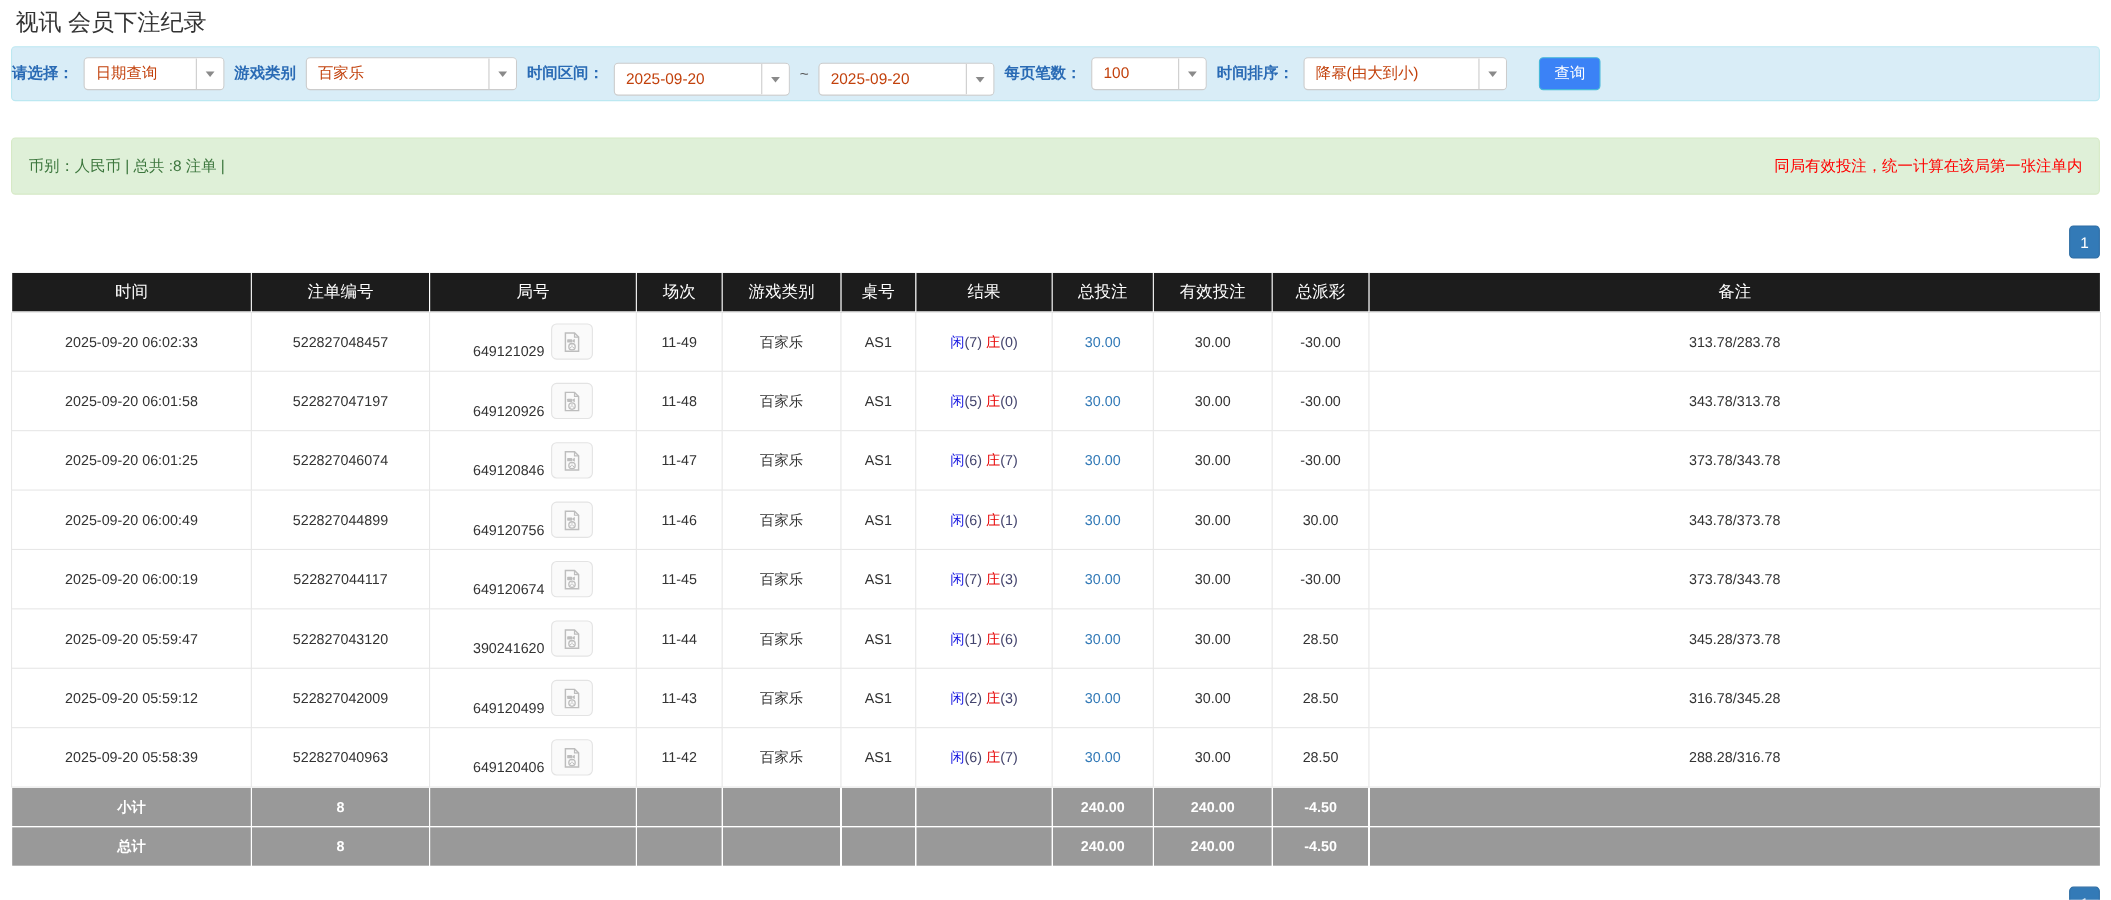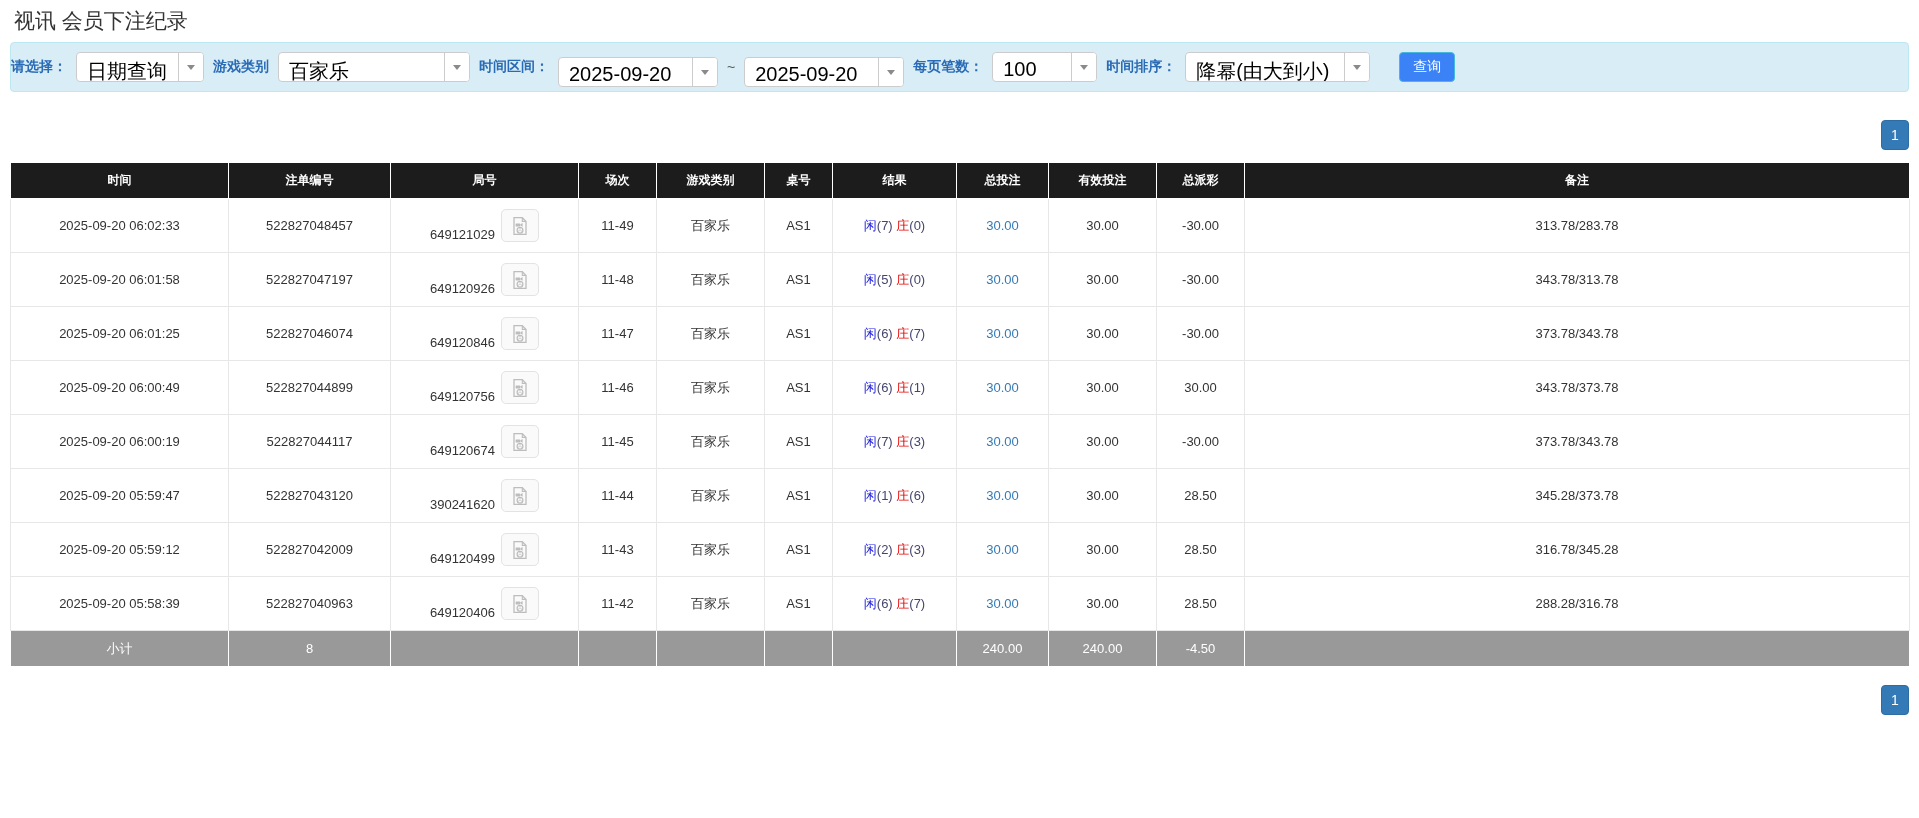--- a/index.html
+++ b/index.html
@@ -17,21 +17,21 @@
   }
 
   
   .filter-bar {
     background:#d9edf7; border:1px solid #bce8f1; border-radius:4px;
     height:50px; display:flex; align-items:center; gap:9px; padding:0 0;
   }
   .f-label { color:#2a6bb5; font-weight:bold; font-size:14px; white-space:nowrap; }
   .select {
     background:#fff; border:1px solid #ccc; border-radius:4px;
-    height:30px; display:flex; align-items:stretch; font-size:20px; color:#000000;
+    height:30px; display:flex; align-items:stretch; font-size:14px; color:#c2410c;
     cursor:pointer; overflow:hidden;
   }
   .select .val { padding:5px 10px 0 10px; flex:1; white-space:nowrap; overflow:hidden; }
   .select .caret-box {
     width:25px; border-left:1px solid #ccc;
     display:flex; align-items:center; justify-content:center; background:#fff;
   }
   .caret {
     width:0; height:0;
     border-left:4px solid transparent; border-right:4px solid transparent;
@@ -65,31 +65,31 @@
     background:#337ab7; border:1px solid #2e6da4; color:#fff;
     min-width:28px; height:30px; border-radius:4px; font-size:14px;
     display:flex; align-items:center; justify-content:center; cursor:pointer;
   }
 
   
   table.bets {
     width:1899px; border-collapse:collapse; table-layout:fixed;
   }
   table.bets thead th {
-    background:#1c1c1c; color:#fff; font-size:12px; font-weight:bold;
+    background:#1c1c1c; color:#fff; font-size:15px; font-weight:normal;
     height:36px; text-align:center; border:1px solid #fff; padding:0 4px;
   }
   table.bets tbody td {
     height:54px; text-align:center; font-size:13px; color:#333;
     border:1px solid #e7e7e7; background:#fff; padding:0 4px;
     white-space:nowrap; overflow:hidden;
   }
   table.bets .totals td {
     background:#999; color:#fff; height:36px; font-size:13px;
-    border:1px solid #fff; text-align:center;
+    border:1px solid #fff; text-align:center;font-weight:bold;
   }
   .neg { color:#ff0000; }
   .bet-link { color:#337ab7; cursor:pointer; }
   .res-p { color:#1414e0; }
   .res-b { color:#e60000; }
   .res-v { color:#44456e; }
   .round-wrap { display:inline-flex; align-items:flex-end; gap:6px; }
   .video-btn {
     width:38px; height:33px; background:#fafafa; border:1px solid #e3e3e3;
     border-radius:5px; display:inline-flex; align-items:center; justify-content:center;
@@ -147,20 +147,24 @@
     <div class="select w-sort">
       <span class="val">降幂(由大到小)</span>
       <span class="caret-box">
           <span class="caret"></span>
         </span>
     </div>
 
     <button class="btn-search">查询</button>
   </div>
 
+  <div class="alert-bar">
+    <span class="alert-left">币别：人民币 | 总共 :8 注单 |</span>
+    <span class="alert-right">同局有效投注，统一计算在该局第一张注单内</span>
+  </div>
 
   <div class="pager-top">
     <div class="page-btn">1</div>
   </div>
 
   <table class="bets">
     <colgroup>
       <col style="width:218px">
         <col style="width:162px">
         <col style="width:188px">
@@ -468,20 +472,33 @@
         <td></td>
         <td></td>
         <td></td>
         <td></td>
         <td></td>
         <td>240.00</td>
         <td>240.00</td>
         <td class="neg">-4.50</td>
         <td></td>
       </tr>
+      <tr class="totals">
+        <td>总计</td>
+        <td>8</td>
+        <td></td>
+        <td></td>
+        <td></td>
+        <td></td>
+        <td></td>
+        <td>240.00</td>
+        <td>240.00</td>
+        <td class="neg">-4.50</td>
+        <td></td>
+      </tr>
     </tbody>
   </table>
 
   <div class="pager-bottom">
     <div class="page-btn">1</div>
   </div>
 
 </div>
 
 </body></html>

